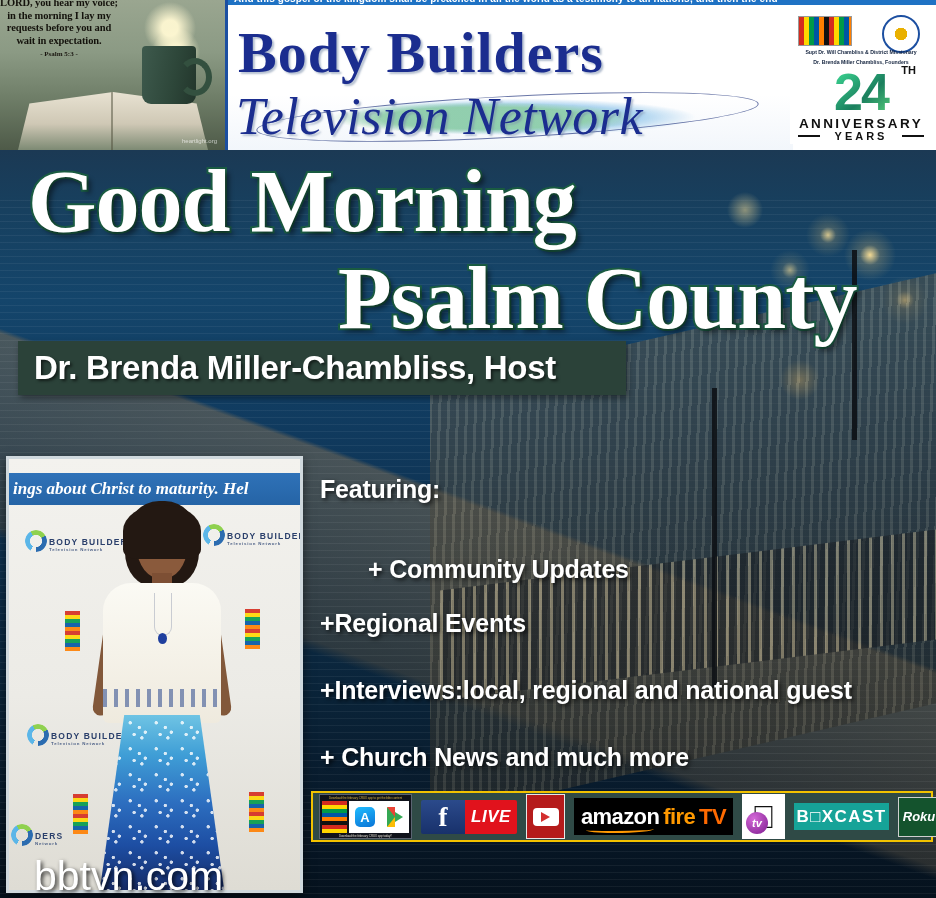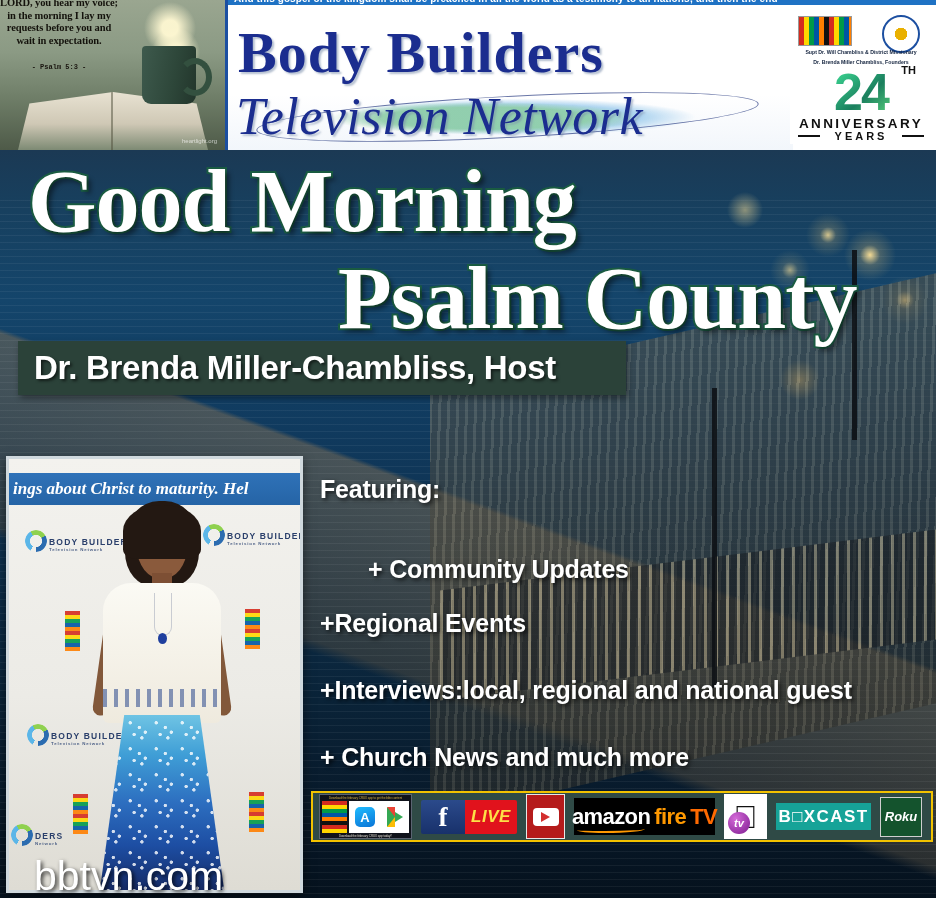--- a/index.html
+++ b/index.html
@@ -194,22 +194,22 @@
   }
   #psalm-text {
     position: absolute; left: 0; top: -3px; width: 118px;
     font-family: "Liberation Serif", serif;
     font-size: 10.5px; font-weight: bold; line-height: 12.5px;
     color: #14120c; text-align: center;
     letter-spacing: -.1px;
   }
   #psalm-ref {
     position: absolute; left: 0; top: 50px; width: 118px;
-    font-family: Liberation Mono, monospace;
-    font-size: 7px; font-weight: bold; color: #1a1610; text-align: center; margin-top: 13px;
+    font-family: Liberation Serif, serif;
+    font-size: 7px; font-weight: bold; color: #1a1610; text-align: center;
   }
   #psalm-mug {
     position: absolute; left: 142px; top: 46px; width: 54px; height: 58px;
     background: linear-gradient(100deg, #3e5a4d, #2d4639 60%, #22352b);
     border-radius: 4px 4px 9px 9px;
   }
   #psalm-mug:after {
     content: ""; position: absolute; right: -16px; top: 12px;
     width: 22px; height: 26px; border: 6px solid #33503f;
     border-left-color: transparent; border-radius: 50%;
@@ -446,21 +446,21 @@
   #plat-fb {
     width: 96px; height: 34px; display: flex; overflow: hidden;
     border-radius: 2px;
   }
   #plat-fb .fb {
     width: 44px; background: linear-gradient(to bottom, #2b4a8b, #18316b);
     color: #fff; font-family: "Liberation Serif", serif; font-weight: bold;
     font-size: 27px; line-height: 34px; text-align: center;
   }
   #plat-fb .live {
-    flex: 1; background: #e1121c; color: #fde047; font-weight: bold;
+    flex: 1; background: #e1121c; color: #ffffff; font-weight: bold;
     font-size: 17px; line-height: 34px; text-align: center;
     letter-spacing: .5px; font-style: italic;
   }
 
   #plat-yt {
     width: 39px; height: 45px; background: #b51b1b;
     border: 1.5px solid #e8e8e8;
     display: flex; align-items: center; justify-content: center;
     box-sizing: border-box;
   }
@@ -468,21 +468,21 @@
     width: 26px; height: 18px; background: #fff; border-radius: 4px;
     display: flex; align-items: center; justify-content: center;
   }
   #plat-yt .play:after {
     content: ""; width: 0; height: 0;
     border-top: 5px solid transparent; border-bottom: 5px solid transparent;
     border-left: 9px solid #d32f2f;
   }
 
   #plat-amazon {
-    width: 141px; height: 37px; background: #000;
+    width: 159px; height: 37px; background: #000;
     display: flex; align-items: center; justify-content: center; gap: 4px;
   }
   #plat-amazon .amz {
     color: #fff; font-size: 22px; font-weight: bold; letter-spacing: -.6px;
     position: relative;
   }
   #plat-amazon .amz:after {
     content: ""; position: absolute; left: 7%; bottom: -3px; width: 86%; height: 5px;
     border-bottom: 2.5px solid #ff9900;
     border-radius: 0 0 60% 40%;

